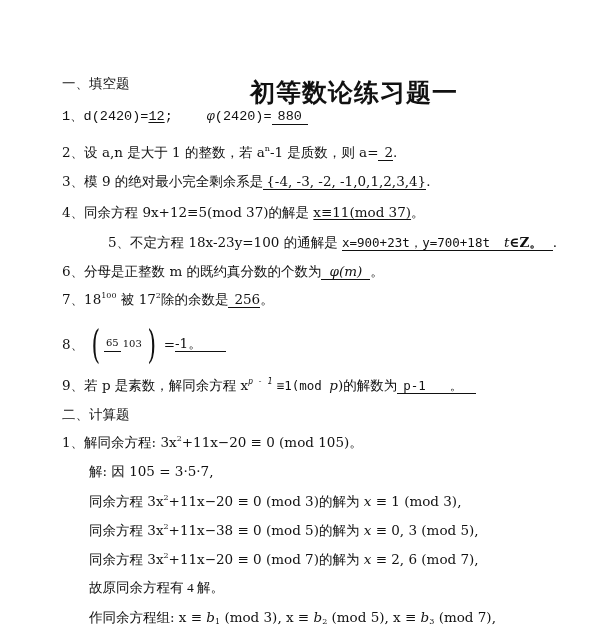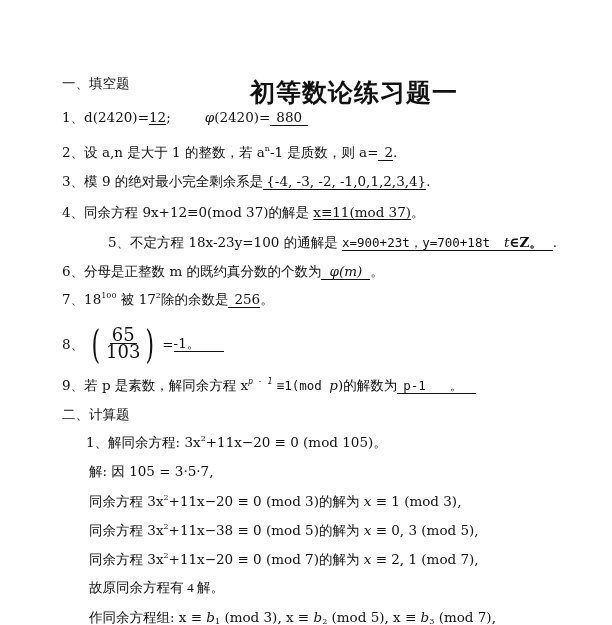--- a/index.html
+++ b/index.html
@@ -60,49 +60,49 @@
     }
     .paren {
       font-size: 40px;
       font-weight: 100;
       line-height: 40px;
       transform: scaleX(0.55);
       display: inline-block;
     }
     .frac {
       display: inline-flex;
-      flex-direction: column;
-      align-items: center;
-      font-size: 18px;
+      flex-direction: row;
+      align-items: flex-end;
+      font-size: 10px;
       line-height: 16px;
     }
     .frac .num { border-bottom: 1px solid #111; padding: 0 2px; }
     .frac .den { padding: 0 2px; }
   </style>
 </head>
 <body>
 
 <div class="title">初等数论练习题一</div>
 
 <div class="line section" style="left:62px; top:74px;">一、填空题</div>
 
-<div class="line" style="left:62px; top:108px;">
+<div class="line" style="left:62px; top:108px;font-family:Liberation Mono, monospace;">
   <span>1、</span><span>d(2420)=</span><span class="u">12</span><span>;</span><span style="display:inline-block;width:34px;"></span><span class="it">φ</span><span>(2420)=</span><span class="ublank" style="padding:0 6px 0 6px;">880</span>
 </div>
 
 <div class="line" style="left:62px; top:143px;">
   <span>2、</span><span>设 a,n 是大于 1 的整数，若 a</span><sup>n</sup><span>-1 是质数，则 a=</span><span class="ublank" style="padding:0 0 0 6px;">2</span><span>.</span>
 </div>
 
 <div class="line" style="left:62px; top:172px;">
   <span>3、</span><span>模 9 的绝对最小完全剩余系是</span><span class="ublank" style="padding-left:3px;">{-4, -3, -2, -1,0,1,2,3,4}</span><span>.</span>
 </div>
 
 <div class="line" style="left:62px; top:203px;">
-  <span>4、</span><span>同余方程 9x+12≡0(mod 37)的解是</span> <span class="u">x≡11(mod 37)</span><span>。</span>
+  <span>4、</span><span>同余方程 9x+12≡5(mod 37)的解是</span> <span class="u">x≡11(mod 37)</span><span>。</span>
 </div>
 
 <div class="line" style="left:62px; top:233px;margin-left:46px;">
   <span>5、</span><span>不定方程 18x-23y=100 的通解是</span> <span class="ublank" style="padding-right:10px;"><span class="mono">x=900+23t，y=700+18t</span><span style="display:inline-block;width:14px;"></span><span class="it">t</span><span style="font-weight:bold;">∈Z。</span></span><span>.</span>
 </div>
 
 <div class="line" style="left:62px; top:262px;">
   <span>6、</span><span>分母是正整数 m 的既约真分数的个数为</span><span class="ublank it" style="padding:0 8px;">φ(m)</span><span>。</span>
 </div>
 
@@ -122,35 +122,35 @@
   </span>
   <span style="vertical-align:middle;">=</span><span class="ublank" style="vertical-align:middle; padding-right:24px;">-1。</span>
 </div>
 
 <div class="line" style="left:62px; top:376px;">
   <span>9、</span><span>若 p 是素数，解同余方程 x</span><sup class="it mono" style="font-size:8px;">p - 1</sup> <span class="mono">≡1(mod </span><span class="it">p</span><span>)的解数为</span><span class="ublank mono" style="padding:0 14px 0 6px;"><span>p-1</span><span style="display:inline-block;width:24px;"></span><span>。</span></span>
 </div>
 
 <div class="line section" style="left:62px; top:405px;">二、计算题</div>
 
-<div class="line" style="left:62px; top:433px;margin-left:24px;">
+<div class="line" style="left:62px; top:433px;">
   <span>1、</span><span>解同余方程: 3x</span><sup>2</sup><span>+11x−20 ≡ 0 (mod 105)。</span>
 </div>
 
 <div class="line" style="left:89px; top:462px;">解: 因 105 = 3·5·7,</div>
 
 <div class="line" style="left:89px; top:492px;">
   <span>同余方程 3x</span><sup>2</sup><span>+11x−20 ≡ 0 (mod 3)的解为 </span><span class="it">x</span><span> ≡ 1 (mod 3),</span>
 </div>
 
 <div class="line" style="left:89px; top:521px;">
   <span>同余方程 3x</span><sup>2</sup><span>+11x−38 ≡ 0 (mod 5)的解为 </span><span class="it">x</span><span> ≡ 0, 3 (mod 5),</span>
 </div>
 
 <div class="line" style="left:89px; top:550px;">
-  <span>同余方程 3x</span><sup>2</sup><span>+11x−20 ≡ 0 (mod 7)的解为 </span><span class="it">x</span><span> ≡ 2, 1 (mod 7),</span>
+  <span>同余方程 3x</span><sup>2</sup><span>+11x−20 ≡ 0 (mod 7)的解为 </span><span class="it">x</span><span> ≡ 2, 6 (mod 7),</span>
 </div>
 
 <div class="line" style="left:89px; top:579px;font-family:Liberation Serif, serif;">故原同余方程有 4 解。</div>
 
 <div class="line" style="left:89px; top:608px;">
   <span>作同余方程组: x ≡ </span><span class="it">b</span><sub>1</sub><span> (mod 3), x ≡ </span><span class="it">b</span><sub>2</sub><span> (mod 5), x ≡ </span><span class="it">b</span><sub>3</sub><span> (mod 7),</span>
 </div>
 
 </body></html>

